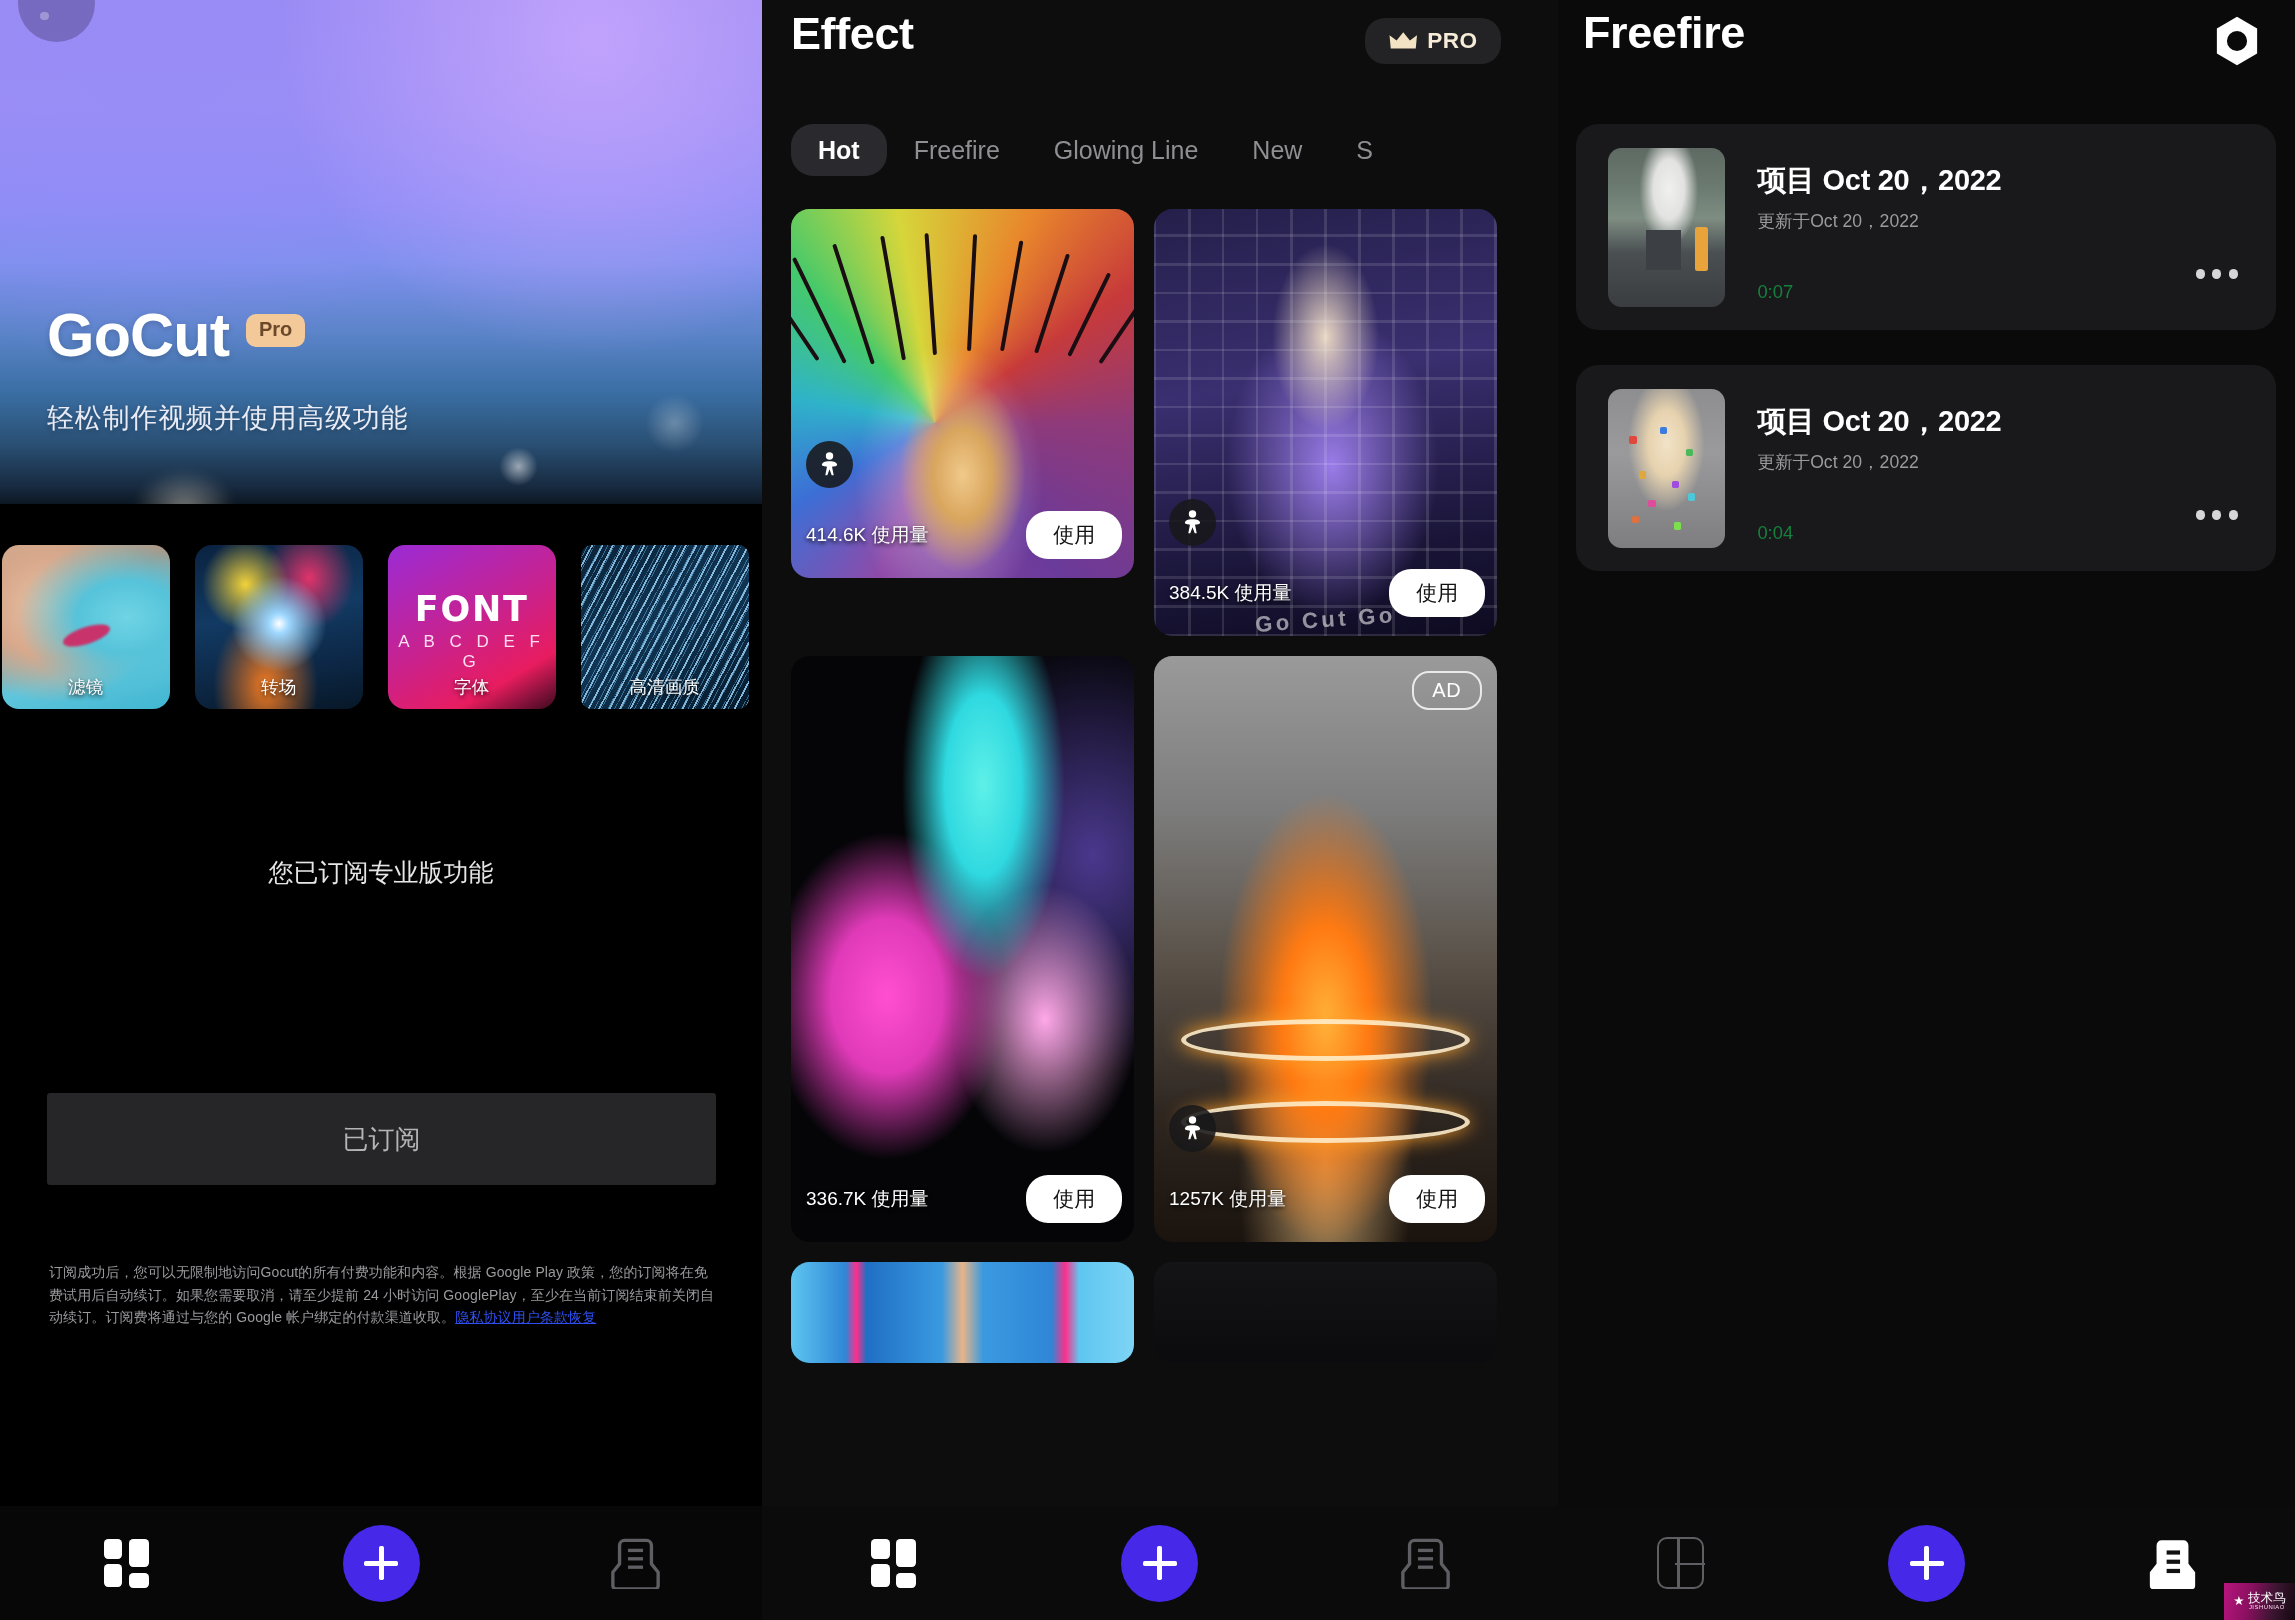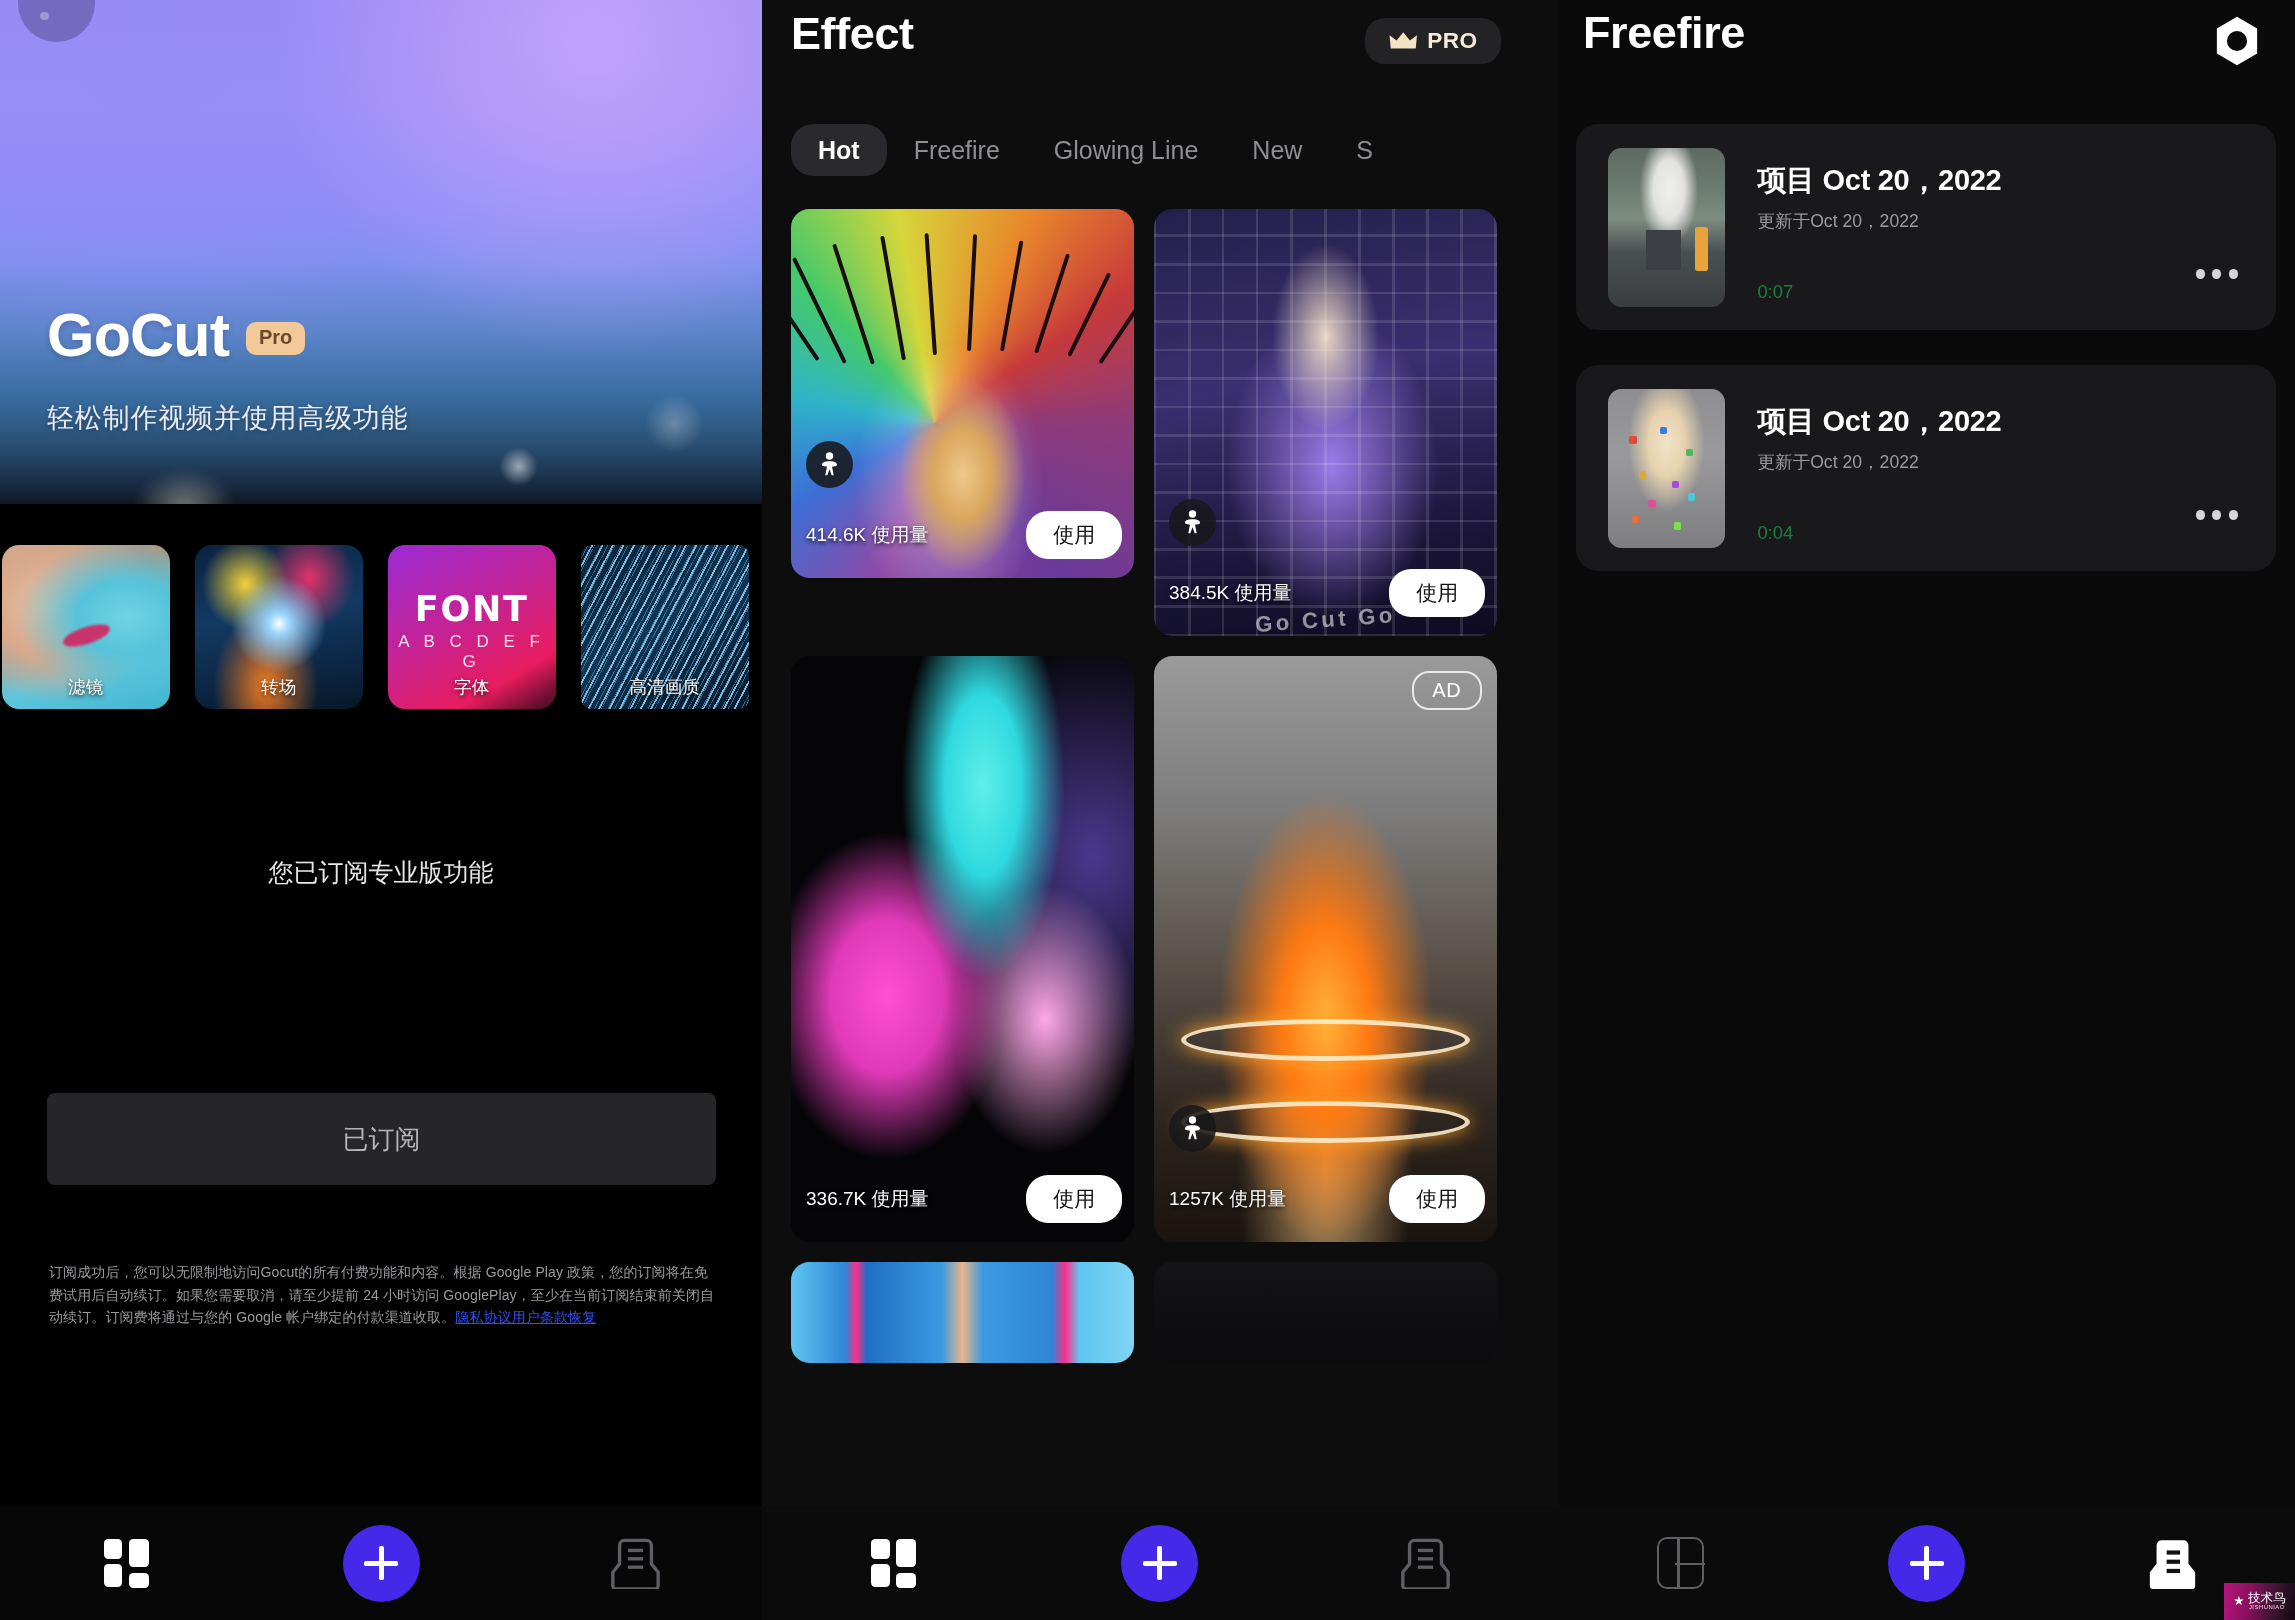--- a/index.html
+++ b/index.html
@@ -32,21 +32,21 @@
     background:radial-gradient(ellipse,rgba(255,245,225,.42),rgba(255,245,225,0) 70%);
     border-radius:50%; filter:blur(5px); }
   .hero-glow3 { position:absolute; width:59px; height:59px; left:645px; top:394px;
     background:radial-gradient(circle,rgba(255,255,255,.28),rgba(255,255,255,0) 70%);
     border-radius:50%; }
   .back-blob { position:absolute; left:18.4px; top:-35px; width:77px; height:77px;
     border-radius:50%; background:rgba(70,60,120,.42); }
   .back-blob:after{content:"";position:absolute;left:22px;top:47px;width:8.4px;height:8.4px;
     border-radius:50%;background:rgba(255,255,255,.30);}
 
-  .brand-row { position:absolute; left:47px; top:307px; display:flex; align-items:center; }
+  .brand-row { position:absolute; left:47px; top:307px; display:flex; align-items:flex-start; }
   .brand-name { font-size:61px; font-weight:bold; color:#fff; letter-spacing:-0.8px;
     line-height:.92; text-shadow:0 1.7px 6.7px rgba(0,0,0,.18); }
   .pro-chip { margin-left:17px; margin-top:6.7px; background:#f4c99a; color:#6a4a2a;
     font-size:20px; font-weight:bold; border-radius:10px; padding:4.2px 12.6px 5.9px; }
   .hero-sub { position:absolute; left:47px; top:400px; font-size:27px; color:#e9ecf7;
     letter-spacing:0.8px; text-shadow:0 1.7px 5px rgba(0,0,0,.3); }
 
   
   .feat-strip { position:absolute; left:0; top:545px; width:762px; height:168px;
     display:flex; gap:25px; padding-left:1.7px; }
@@ -80,21 +80,21 @@
     background:
       repeating-linear-gradient(118deg, rgba(150,205,240,.85) 0 1.7px, rgba(12,34,58,0) 1.7px 9.2px),
       repeating-linear-gradient(118deg, rgba(90,170,220,.55) 0 0.8px, rgba(12,34,58,0) 0.8px 5.9px),
       linear-gradient(150deg,#0b2238 0%,#113553 48%,#071a2c 100%);
     border-radius: 11px;
   }
 
   .sub-status { position:absolute; left:0; top:856px; width:762px; text-align:center;
     font-size:25px; color:#e6e6e6; }
   .sub-btn { position:absolute; left:47px; top:1093px; width:669px; height:92px;
-    background:#262628; border-radius:8px; display:flex; align-items:center;
+    background:#262628; border-radius:3px; display:flex; align-items:center;
     justify-content:center; font-size:26px; color:#b4b4b6; }
   .legal { position:absolute; left:49px; top:1261px; width:670px;
     font-size:14px; line-height:1.62; color:#9a9a9e; letter-spacing:0.1px; }
   .legal .lnk { color:#2f4ff0; text-decoration:underline; }
 
   
   .botbar { position:absolute; left:0; bottom:0; width:100%; height:114px;
     background:#0b0b0c; display:flex; align-items:center; }
   .botbar.p1 { background:#070708; }
   .nav-slot { flex:1; display:flex; align-items:center; justify-content:center; }

